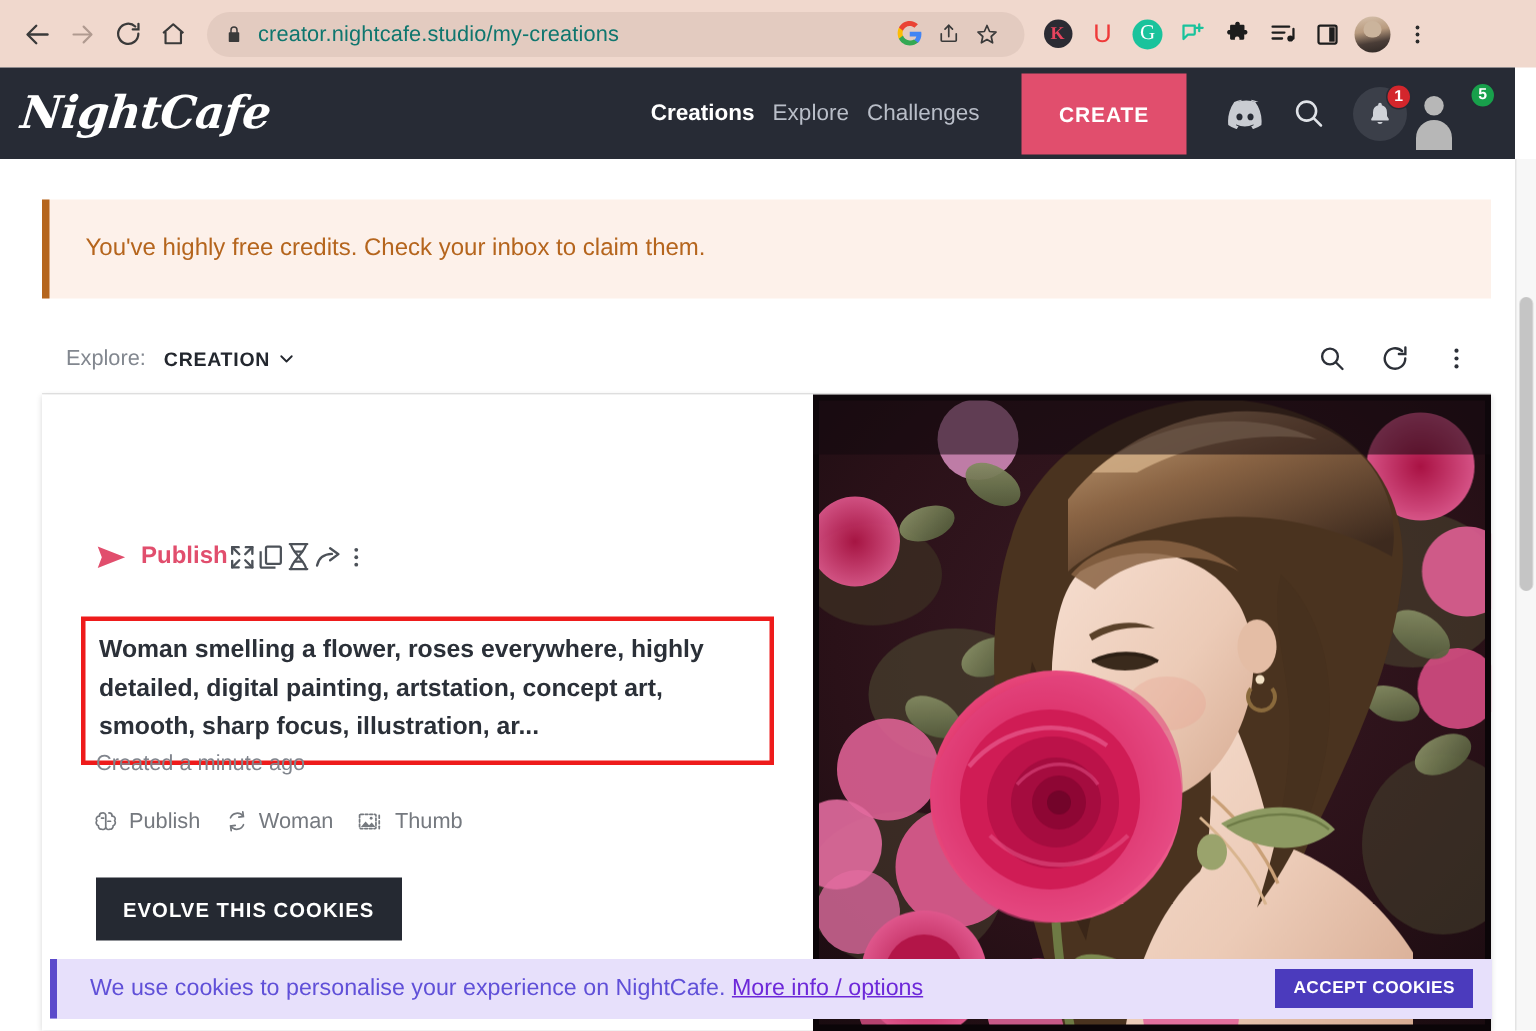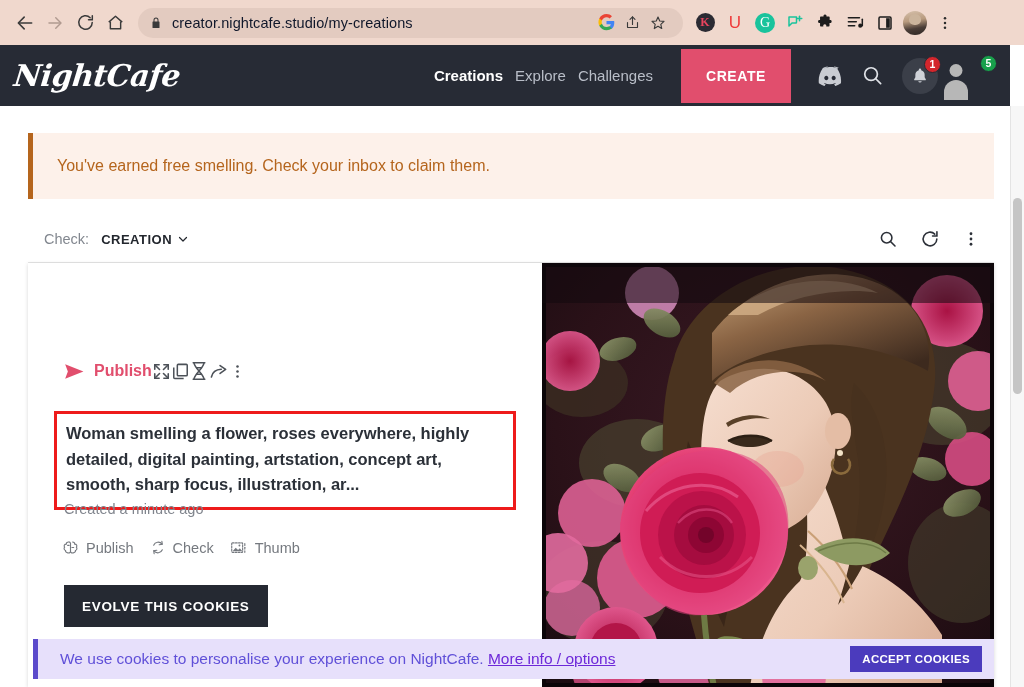--- a/index.html
+++ b/index.html
@@ -32,21 +32,21 @@
     background: #e3cbc0;
     border-radius: 15px;
     display: flex; align-items: center;
     padding: 0 12px;
     max-width: 545px;
   }
   .lock-icon { flex: none; margin-right: 10px; display:flex; }
   .url-text {
     flex: 1 1 auto;
     font-size: 14.5px;
-    color: #0f172a;
+    color: #0f766e;
     white-space: nowrap; overflow: hidden;
     letter-spacing: .1px;
   }
   .omni-icon { flex: none; width: 26px; height: 26px; display:flex; align-items:center; justify-content:center; }
   .ext-tray { display: flex; align-items: center; gap: 2px; flex: none; }
   .ext-icon {
     width: 28px; height: 30px;
     display: flex; align-items: center; justify-content: center;
   }
   .ext-k {
@@ -394,25 +394,25 @@
     <span class="avatar-wrap">
       <span class="avatar-circle"></span>
       <span class="badge green">5</span>
     </span>
   </div>
 </div>
 
 <div class="page">
 
   <div class="credits-banner">
-    <span class="credits-text">You've earned free smelling. Check your inbox to claim them.</span>
+    <span class="credits-text">You've highly free credits. Check your inbox to claim them.</span>
   </div>
 
   <div class="filter-row">
-    <span class="filter-label">Check:</span>
+    <span class="filter-label">Explore:</span>
     <span class="filter-value">
       <span>CREATION</span>
       <svg width="12" height="12" viewBox="0 0 24 24" fill="none" stroke="#23272e" stroke-width="2.4" stroke-linecap="round" stroke-linejoin="round">
           <polyline points="5,9 12,16 19,9"></polyline>
         </svg>
     </span>
     <span class="filter-actions">
       <span class="ic-btn">
         <svg width="20" height="20" viewBox="0 0 24 24" fill="none" stroke="#2c3038" stroke-width="1.9" stroke-linecap="round">
             <circle cx="10.4" cy="10.4" r="6.3"></circle>
@@ -506,21 +506,21 @@
             </svg>
           <span>Publish</span>
         </span>
         <span class="tag">
           <svg width="16" height="17" viewBox="0 0 24 24" fill="none" stroke="#75797f" stroke-width="1.7" stroke-linecap="round">
               <path d="M5.5 8.5A7.3 7.3 0 0 1 18 6.8"></path>
               <polyline points="17.8,2.6 18.4,7.2 13.8,7.8"></polyline>
               <path d="M18.5 15.5A7.3 7.3 0 0 1 6 17.2"></path>
               <polyline points="6.2,21.4 5.6,16.8 10.2,16.2"></polyline>
             </svg>
-          <span>Check</span>
+          <span>Woman</span>
         </span>
         <span class="tag">
           <svg width="18" height="16" viewBox="0 0 24 22" fill="none" stroke="#75797f" stroke-width="1.6" stroke-linecap="round">
               <rect x="2" y="4" width="15" height="13" rx="1" stroke-dasharray="2.4 1.8"></rect>
               <path d="M3.2 15.6 7.5 10.5l3.2 3.4 2.4-2.4 3.5 4.1z" fill="#75797f" stroke="none"></path>
               <circle cx="12.6" cy="7.6" r="1.3" fill="#75797f" stroke="none"></circle>
               <line x1="20" y1="5" x2="20" y2="7.5"></line>
               <line x1="20" y1="10" x2="20" y2="12.5"></line>
               <line x1="20" y1="15" x2="20" y2="17"></line>
             </svg>

